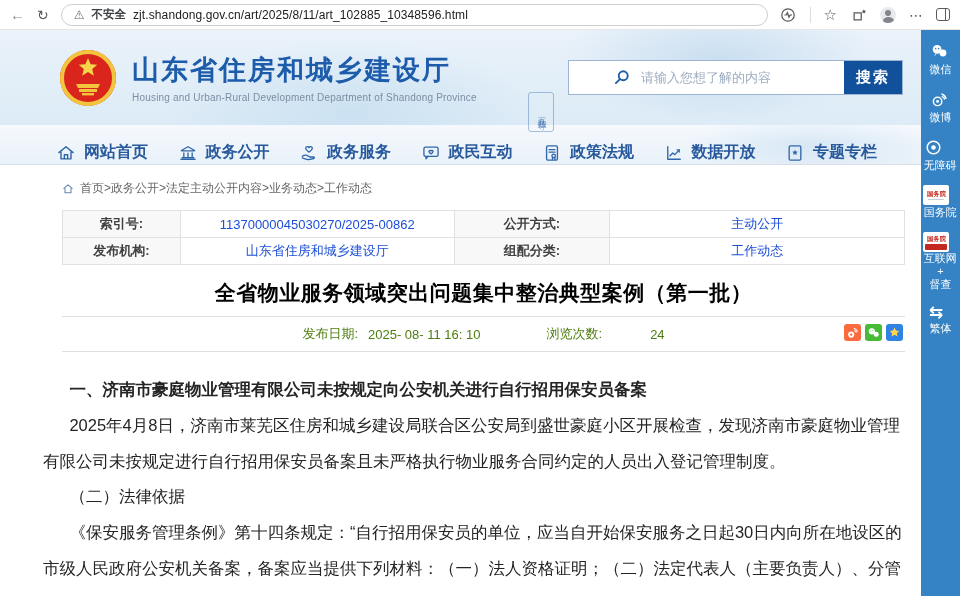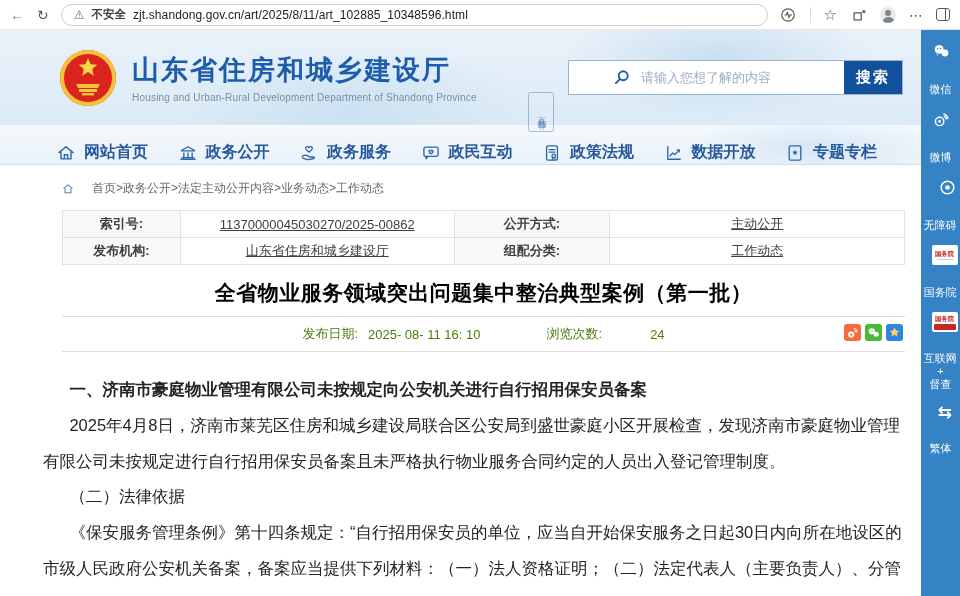--- a/index.html
+++ b/index.html
@@ -62,51 +62,51 @@
       padding:16px 44px 0 56px; border-bottom:1px solid #d8dee6;
       background:
         radial-gradient(180px 40px at 88% 50%, rgba(160,200,230,.30), rgba(160,200,230,0) 70%),
         linear-gradient(180deg,#f5f9fd 0%, #e9f1f9 100%); }
   .nav-item { display:flex; align-items:center; gap:8px; cursor:pointer; }
   .nav-item svg { width:20px; height:20px; color:#2f66a8; }
   .nav-label { font-size:16px; font-weight:bold; color:#27599c; white-space:nowrap; }
 
   
   .content { padding:0 16px 0 62px; }
-  .breadcrumb { margin:15px 0 13px; display:flex; align-items:center; gap:18px;
+  .breadcrumb { margin:15px 0 13px; display:flex; align-items:center; gap:6px;
                 font-size:12px; color:#666; }
   .breadcrumb svg { width:12px; height:12px; }
 
   .meta-table { display:grid; grid-template-columns:14% 32.5% 18.5% 35%;
                 border-top:1px solid #e1e1e1; border-left:1px solid #e1e1e1; font-size:13px; }
   .mt-cell { height:27px; display:flex; align-items:center; justify-content:center;
              border-right:1px solid #e1e1e1; border-bottom:1px solid #e1e1e1; padding:0 4px;
              white-space:nowrap; overflow:hidden; }
   .mt-label { background:#f8f8f8; color:#404040; font-weight:bold; }
-  .mt-value { color:#404040;text-decoration:underline; }
+  .mt-value { color:#1d4ed8; }
 
   .article-title { margin-top:14px; text-align:center; font-size:21px; font-weight:600;
                    color:#000000; letter-spacing:.5px; }
   .meta-row { margin-top:9px; position:relative; border-top:1px solid #dedede;
               border-bottom:1px solid #dedede; padding:8px 0; font-size:13px; color:#4d7c0f;
               display:flex; justify-content:center; align-items:center; gap:10px; }
   .meta-row .gap-lg { display:inline-block; width:46px; }
   .meta-row .gap-md { display:inline-block; width:28px; }
   .share-icons { position:absolute; right:2px; top:7px; display:flex; gap:4px; }
   .share-ic { width:17px; height:17px; cursor:pointer; }
   .share-ic svg { width:17px; height:17px; }
 
   .article-body { margin:20px 0 0 -19px; font-size:16.5px; color:#242424; line-height:2.17; }
   .article-body p { text-indent:1.6em; }
   .article-body p.bold { font-weight:bold; }
 
   
   .side-rail { width:39px; background:#3583c5; display:flex; flex-direction:column;
                align-items:center; padding-top:11px; gap:12px; }
-  .rail-item { display:flex; flex-direction:column; align-items:flex-end; gap:20px;
+  .rail-item { display:flex; flex-direction:column; align-items:flex-start; gap:0;
                color:#fff; cursor:pointer; }
   .rail-item svg { width:21px; height:21px; }
   .rail-label { font-size:11.5px; color:#fff; white-space:nowrap; transform:scale(.95); }
   .rail-lines { display:flex; flex-direction:column; align-items:center; line-height:1.15; }
   .gov-badge { width:26px; height:20px; background:#fff; border-radius:2px; display:flex;
                flex-direction:column; align-items:center; justify-content:center; overflow:hidden; }
   .gov-badge .gb-text { font-size:7px; font-weight:bold; color:#c3291e; transform:scale(.9); line-height:1; }
   .gov-badge .gb-line { width:16px; height:1px; background:#c9cdd4; margin-top:2px; }
   .gov-badge.supervision .gb-strip { width:22px; height:6px; background:#c3291e; border-radius:1px; margin-top:2px; }
   .arrows-glyph { font-size:17px; color:#fff; font-weight:bold; line-height:1; }

